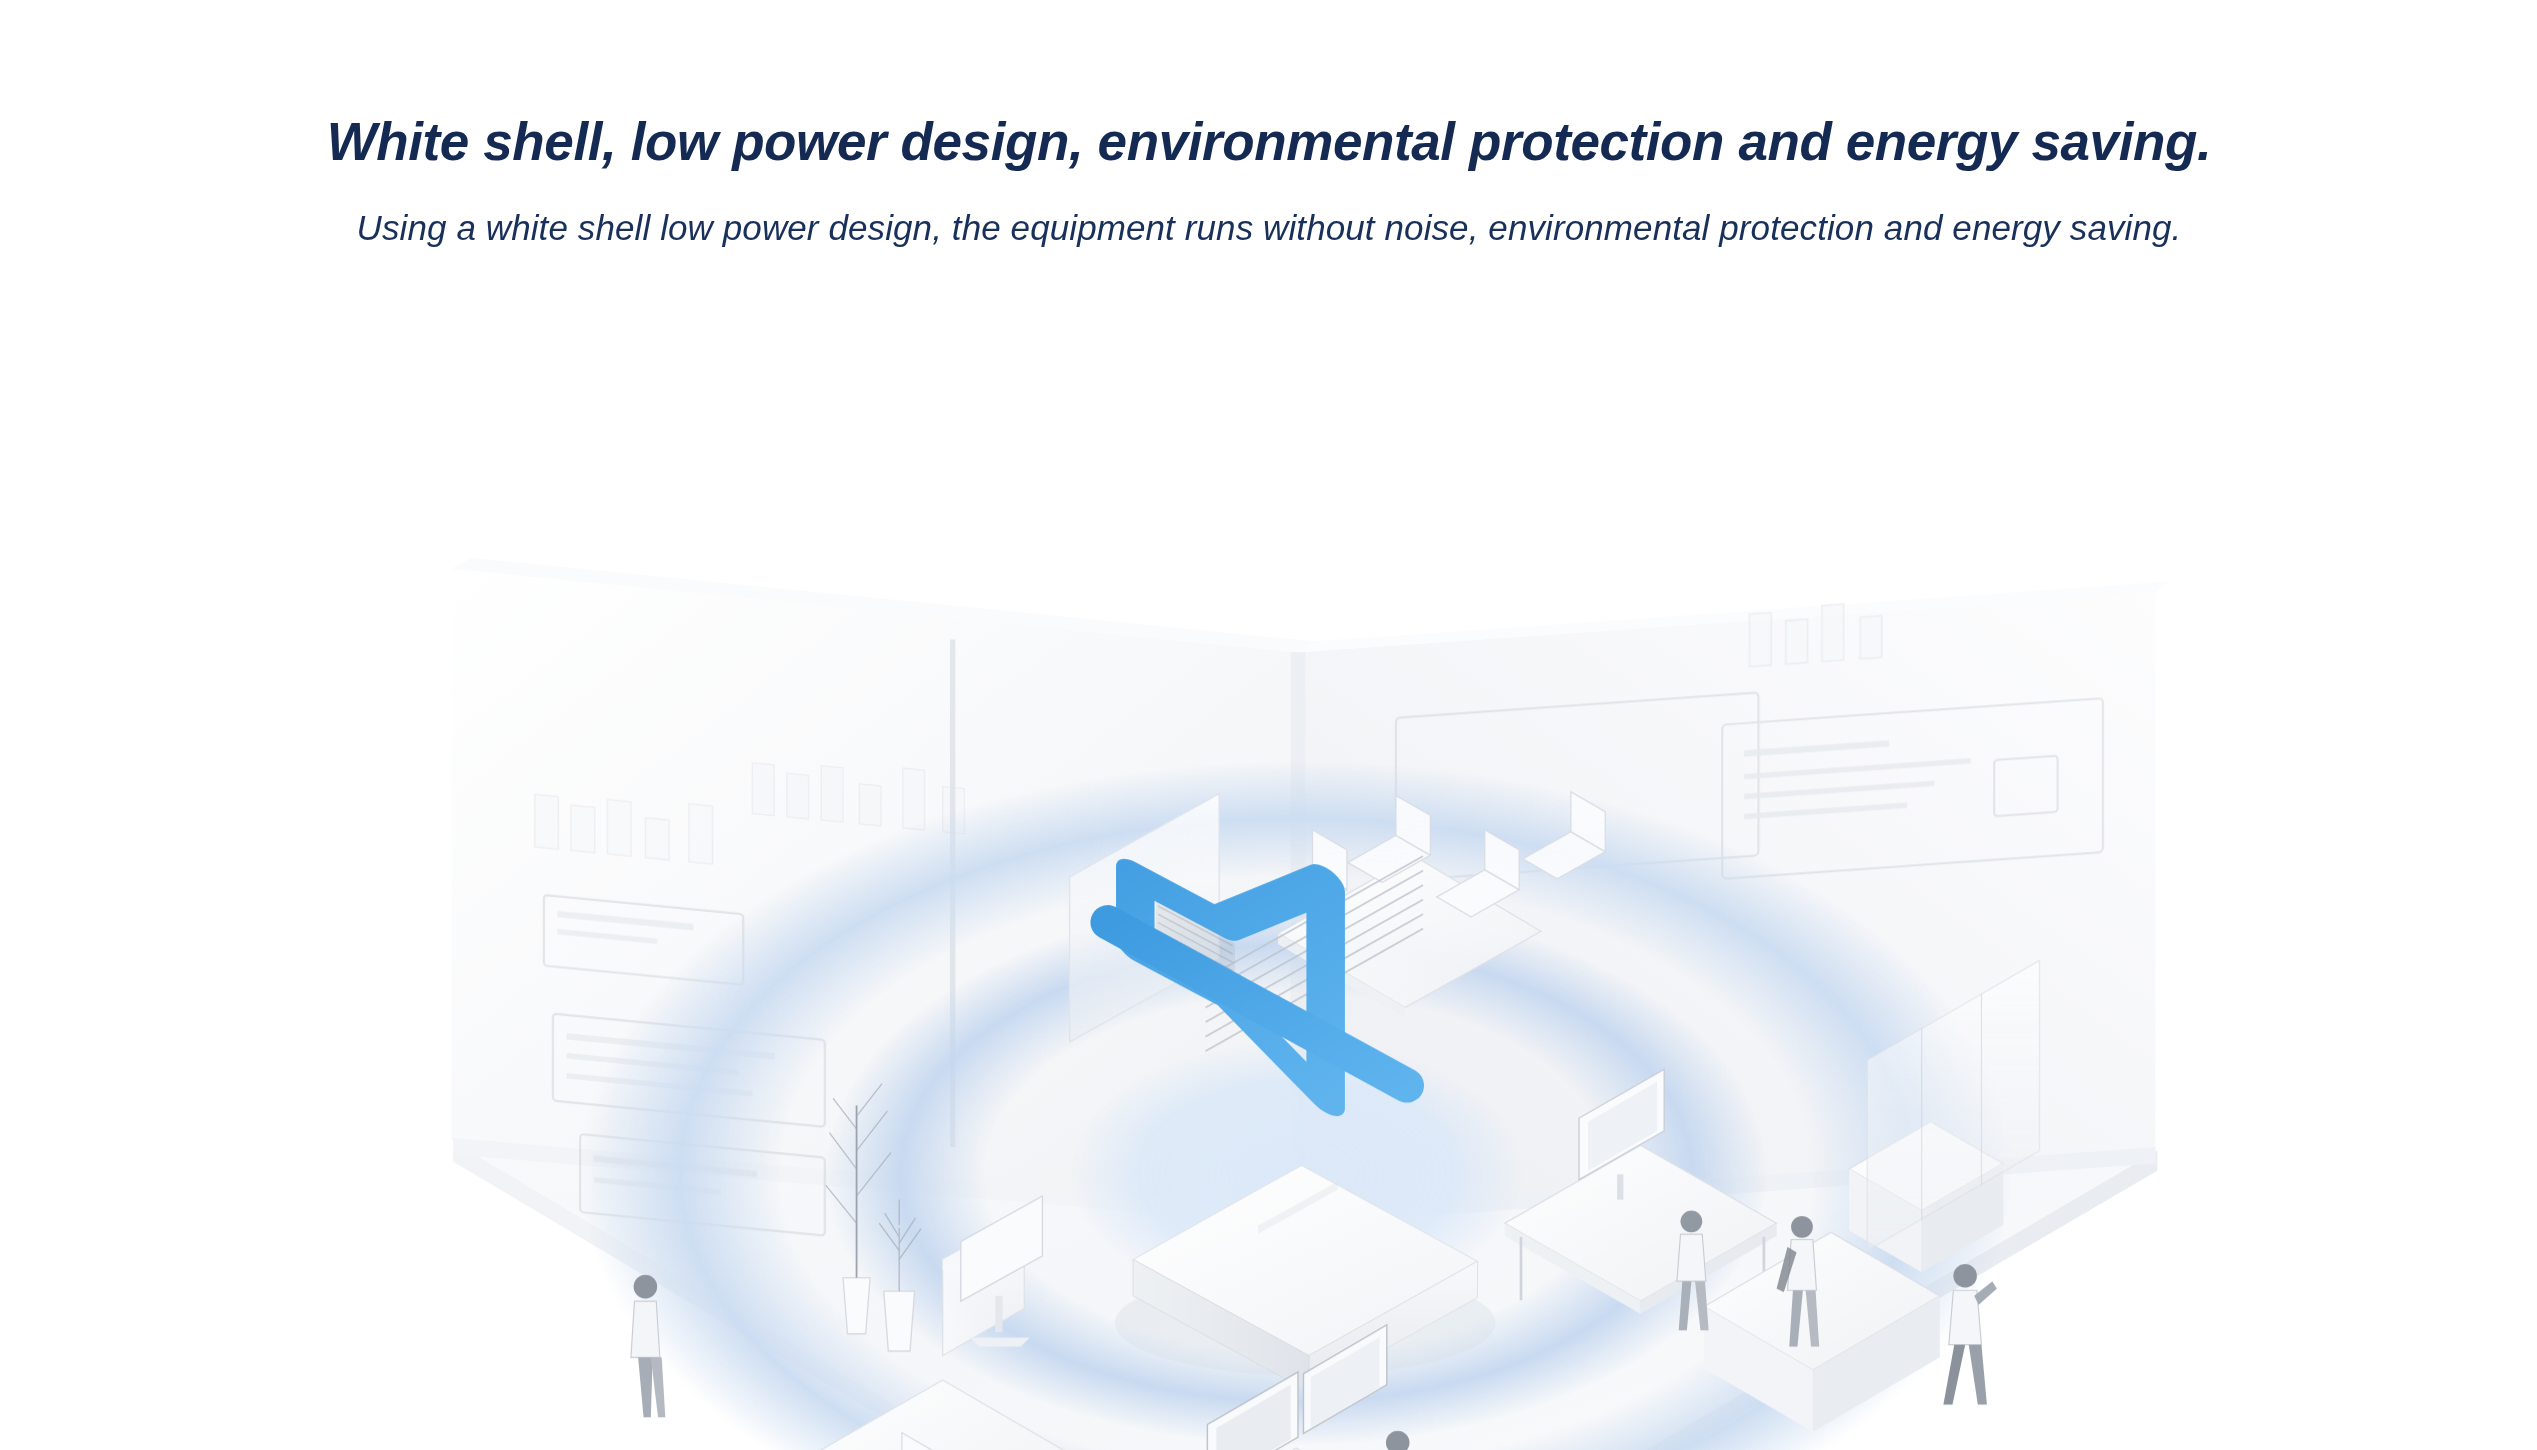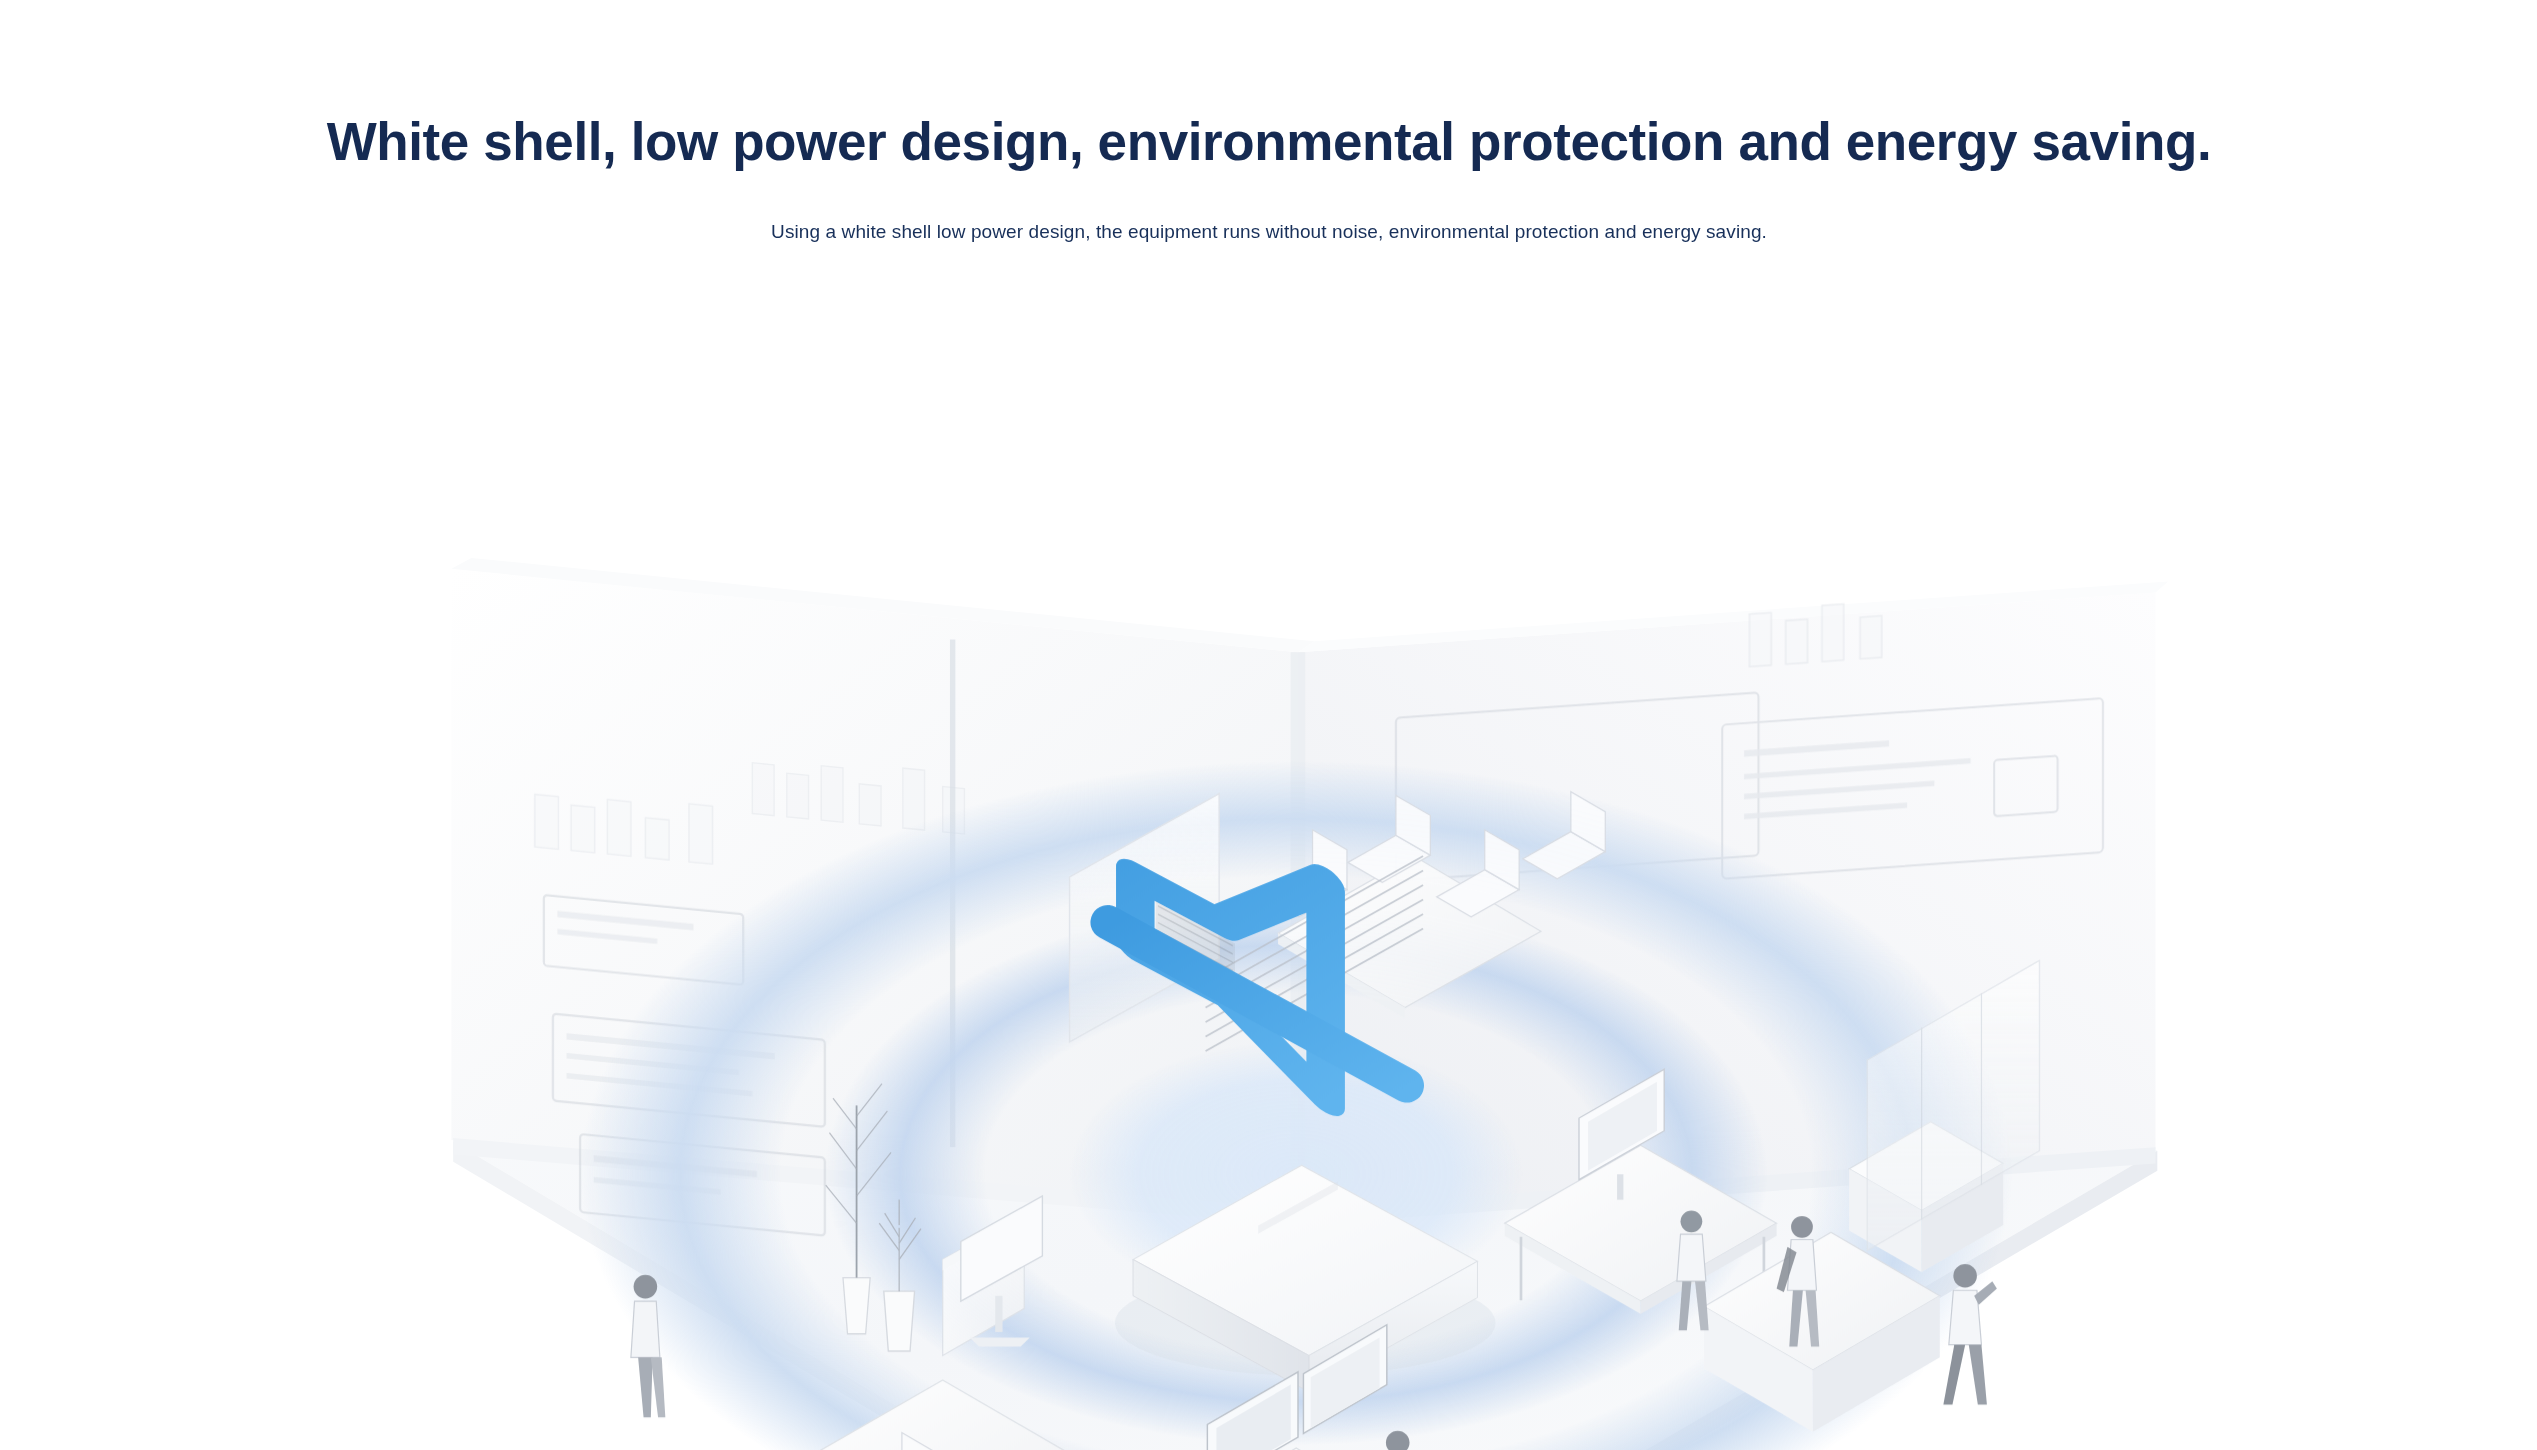--- a/index.html
+++ b/index.html
@@ -2,36 +2,36 @@
 <html style="font-size:14.5px"><head>
 <meta charset="utf-8">
 <style>
   html,body{margin:0;padding:0;}
   body{
     width:2538px;height:1450px;
     background:#ffffff;
     font-family:"Liberation Sans","DejaVu Sans",sans-serif;
     overflow:hidden;position:relative;
   }
-  .page{position:relative;width:2442px;height:1450px;background:#fff;overflow:hidden;}
+  .page{position:relative;width:2442px;height:1450px;background:#fff;overflow:hidden;font-style:italic;}
 
   
   .header{position:absolute;left:0;top:0;width:2538px;text-align:center;z-index:40;}
   .headline{
     margin:0;padding:0;
     color:#152A52;
     font-size:53px;line-height:1.08;
     font-weight:700;letter-spacing:-0.4px;
     padding-top:113px;
     max-width:2103px;margin-left:auto;margin-right:auto;
   }
   .subhead{
-    margin:16px;padding:0;
+    margin:0;padding:0;
     color:#18305A;
-    font-size:19px;line-height:1.4;font-weight:400;
+    font-size:35px;line-height:1.4;font-weight:400;
     padding-top:33px;letter-spacing:0.1px;
   }
 
   
   .stage{position:absolute;left:0;top:353px;width:2538px;height:1097px;overflow:hidden;}
   .scene-svg{position:absolute;left:0;top:0;width:2538px;height:1097px;}
 </style>
 </head>
 <body>
 

